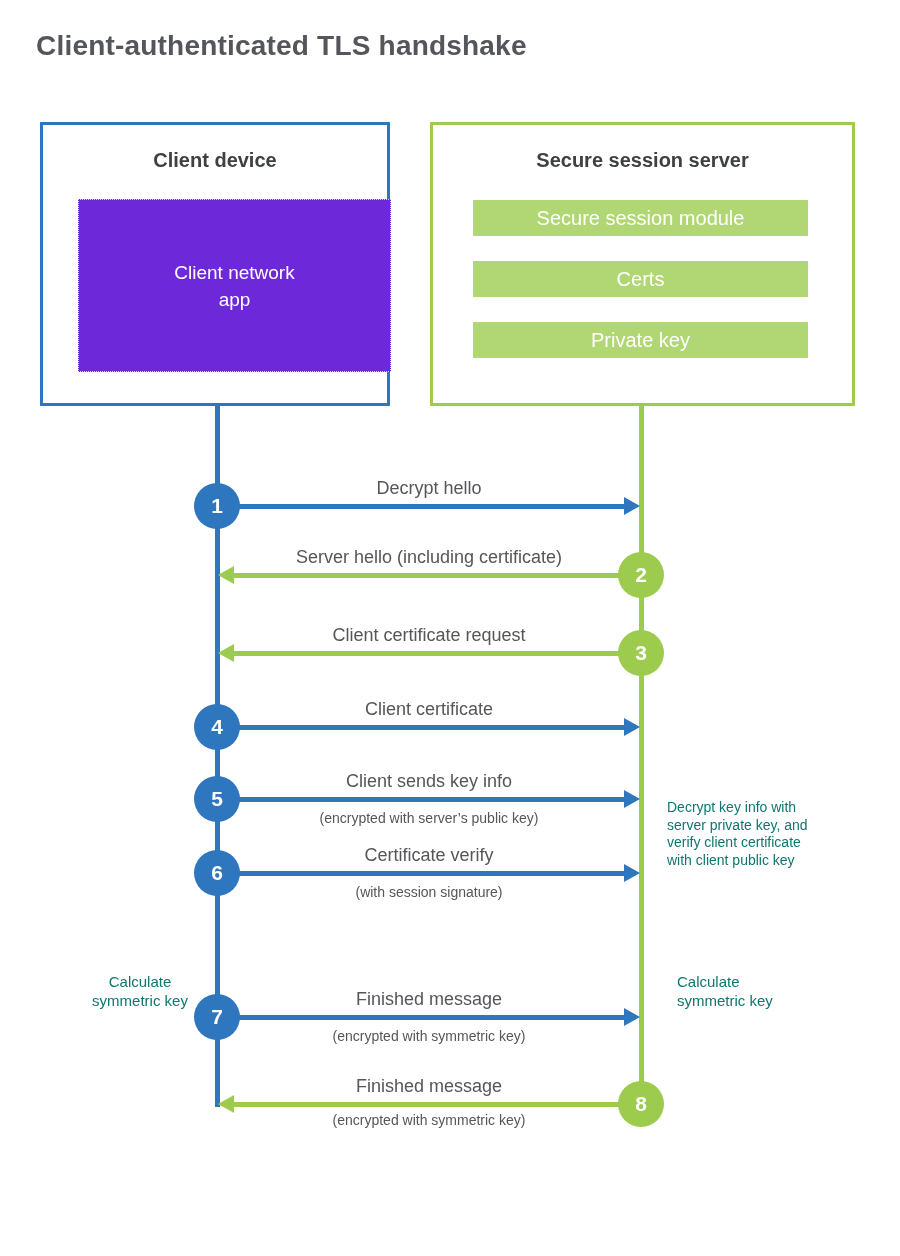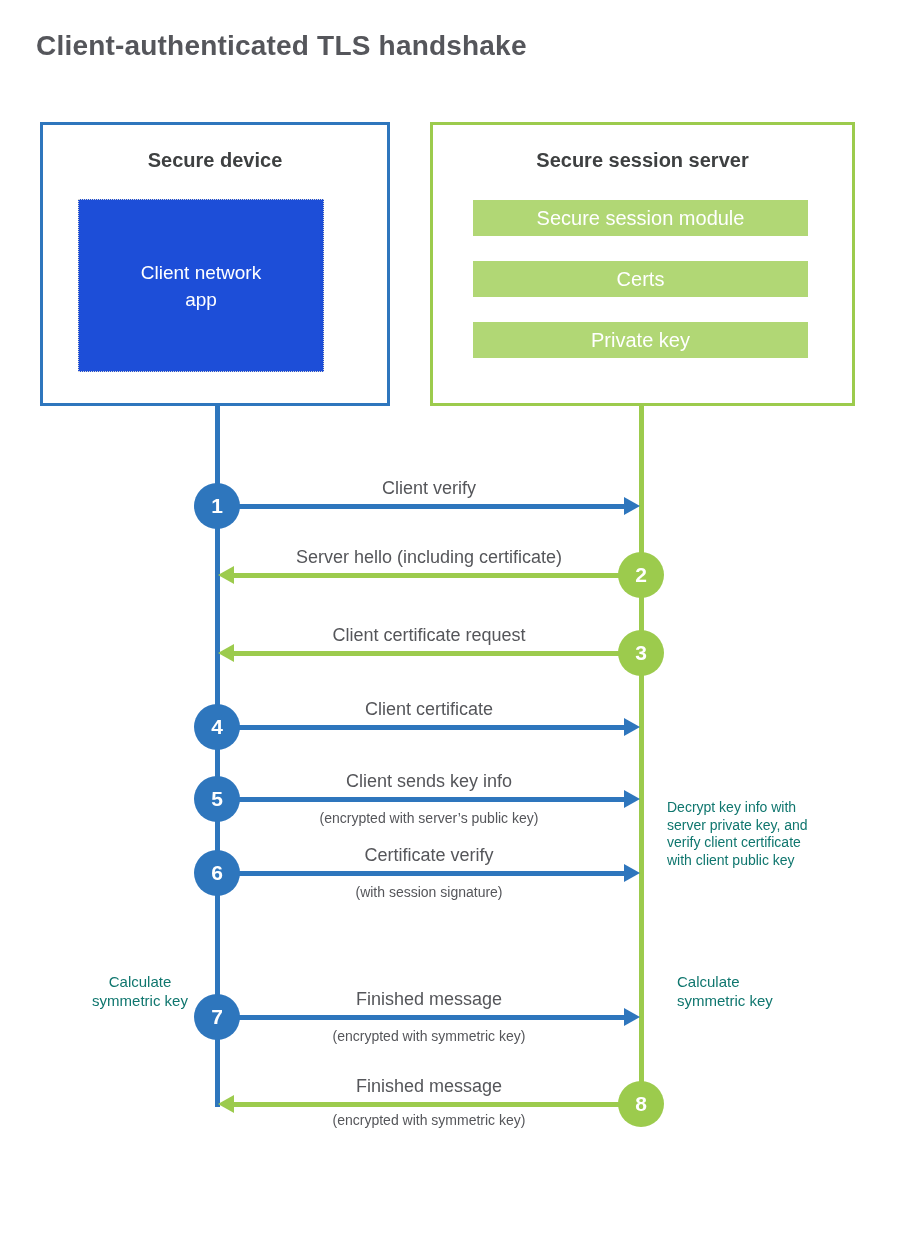--- a/index.html
+++ b/index.html
@@ -7,21 +7,21 @@
   #canvas{position:relative;width:900px;height:1256px;background:#ffffff;overflow:hidden;}
 
   .page-title{position:absolute;left:36px;top:30px;font-size:28px;font-weight:700;color:#55565B;letter-spacing:0.2px;}
 
   
   .actor-box{position:absolute;top:122px;background:#fff;box-sizing:border-box;}
   .client-box{left:40px;width:350px;height:284px;border:3px solid #2E76BD;}
   .server-box{left:430px;width:425px;height:284px;border:3px solid #9CCB4D;}
   .actor-title{margin-top:24px;text-align:center;font-size:20px;font-weight:bold;color:#3E4041;}
 
-  .app-box{position:absolute;left:78px;top:199px;width:246px;height:173px;background:#1d4ed8;
+  .app-box{position:absolute;left:78px;top:199px;width:313px;height:173px;background:#6d28d9;
            border:1px dotted #d8d8d8;box-sizing:border-box;display:flex;align-items:center;justify-content:center;
            color:#fff;font-size:19px;line-height:27px;text-align:center;white-space:pre-line;}
 
   .module-bar{position:absolute;left:473px;width:335px;height:36px;background:#B1D775;
               display:flex;align-items:center;justify-content:center;color:#fff;font-size:20px;}
   .bar1{top:200px}.bar2{top:261px}.bar3{top:322px}
 
   
   .lifeline{position:absolute;width:5px;z-index:1;}
   .lifeline.blue{left:215px;top:406px;height:701px;background:#2E76BD;}
@@ -60,39 +60,39 @@
   .note-calc-right{left:677px;top:936px;width:180px;font-size:15px;line-height:19px;text-align:left;}
 </style>
 </head>
 <body>
 
 <div id="canvas">
 
   <div class="page-title">Client-authenticated TLS handshake</div>
 
   <div class="actor-box client-box">
-    <div class="actor-title">Secure device</div>
+    <div class="actor-title">Client device</div>
   </div>
   <div class="app-box">Client network
 app</div>
 
   <div class="actor-box server-box">
     <div class="actor-title">Secure session server</div>
   </div>
   <div class="module-bar bar1">Secure session module</div>
   <div class="module-bar bar2">Certs</div>
   <div class="module-bar bar3">Private key</div>
 
   <div class="lifeline blue"></div>
   <div class="lifeline green"></div>
 
   <div>
     <div class="hline blue s1h"></div>
     <div class="head right s1a"></div>
-    <div class="msg-label s1t">Client verify</div>
+    <div class="msg-label s1t">Decrypt hello</div>
     <div class="circle blue s1c">1</div>
   </div>
 
   <div>
     <div class="hline green s2h"></div>
     <div class="head left s2a"></div>
     <div class="msg-label s2t">Server hello (including certificate)</div>
     <div class="circle green s2c">2</div>
   </div>
 

